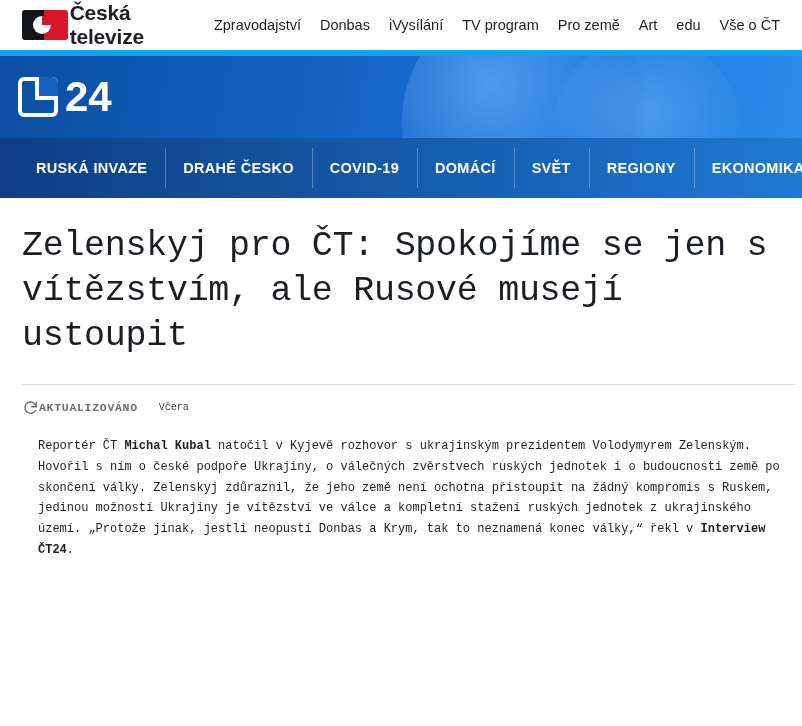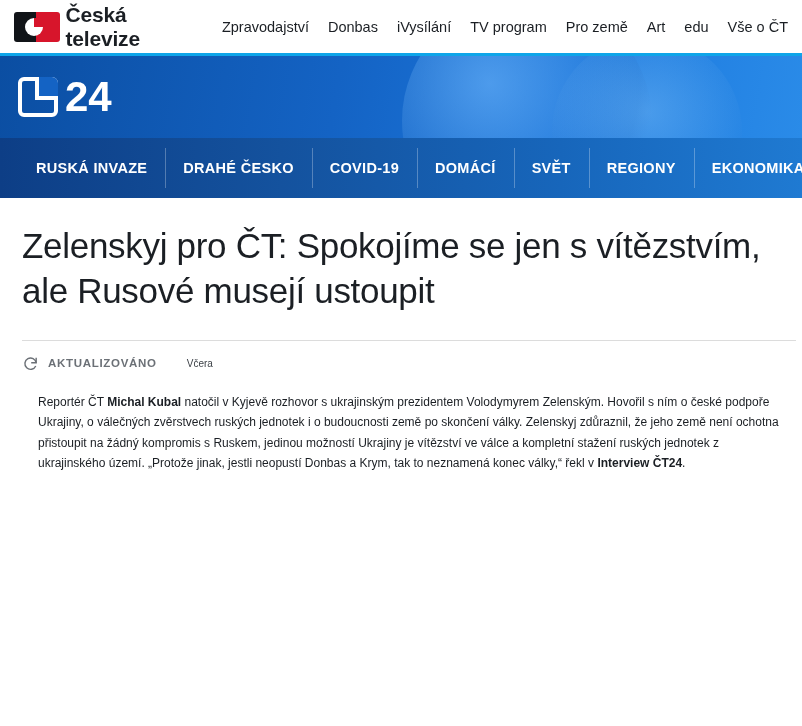--- a/index.html
+++ b/index.html
@@ -12,22 +12,22 @@
     background: #ffffff;
     font-family: "Liberation Sans", sans-serif;
   }
 
   
   .topbar {
     height: 56px;
     background: #ffffff;
     display: flex;
     align-items: center;
-    padding: 0 14px;
-    border-bottom: 3px solid #0ea5e9;
+    padding: 0 22px;
+    border-bottom: 6px solid #0ea5e9;
   }
   .brand {
     display: flex;
     align-items: center;
     gap: 9px;
     margin-right: 26px;
   }
   .ct-logo {
     width: 46px;
     height: 30px;
@@ -160,37 +160,37 @@
     left: 0; top: 10px; bottom: 10px;
     width: 1px;
     background: rgba(255,255,255,0.28);
   }
   .sectionnav .item:first-child { padding-left: 36px; }
 
   
   .article {
     background: #ffffff;
     padding: 26px 6px 0 22px;
+    font-family: Liberation Mono, monospace;
   }
   h1.headline {
     font-size: 35px;
     line-height: 1.28;
     font-weight: normal;
     color: #1b1f24;
     margin: 0 0 26px 0;
     letter-spacing: -0.3px;
   }
   .divider {
     border-top: 1px solid #dcdcdc;
     margin: 0 0 14px 0;
   }
   .meta {
     display: flex;
     align-items: center;
-    gap: 9px;
     margin-bottom: 20px;
   }
   .refresh-icon {
     width: 17px; height: 17px;
     color: #6b7076;
     flex: 0 0 auto;
   }
   .meta .label {
     font-size: 11.5px;
     font-weight: bold;

